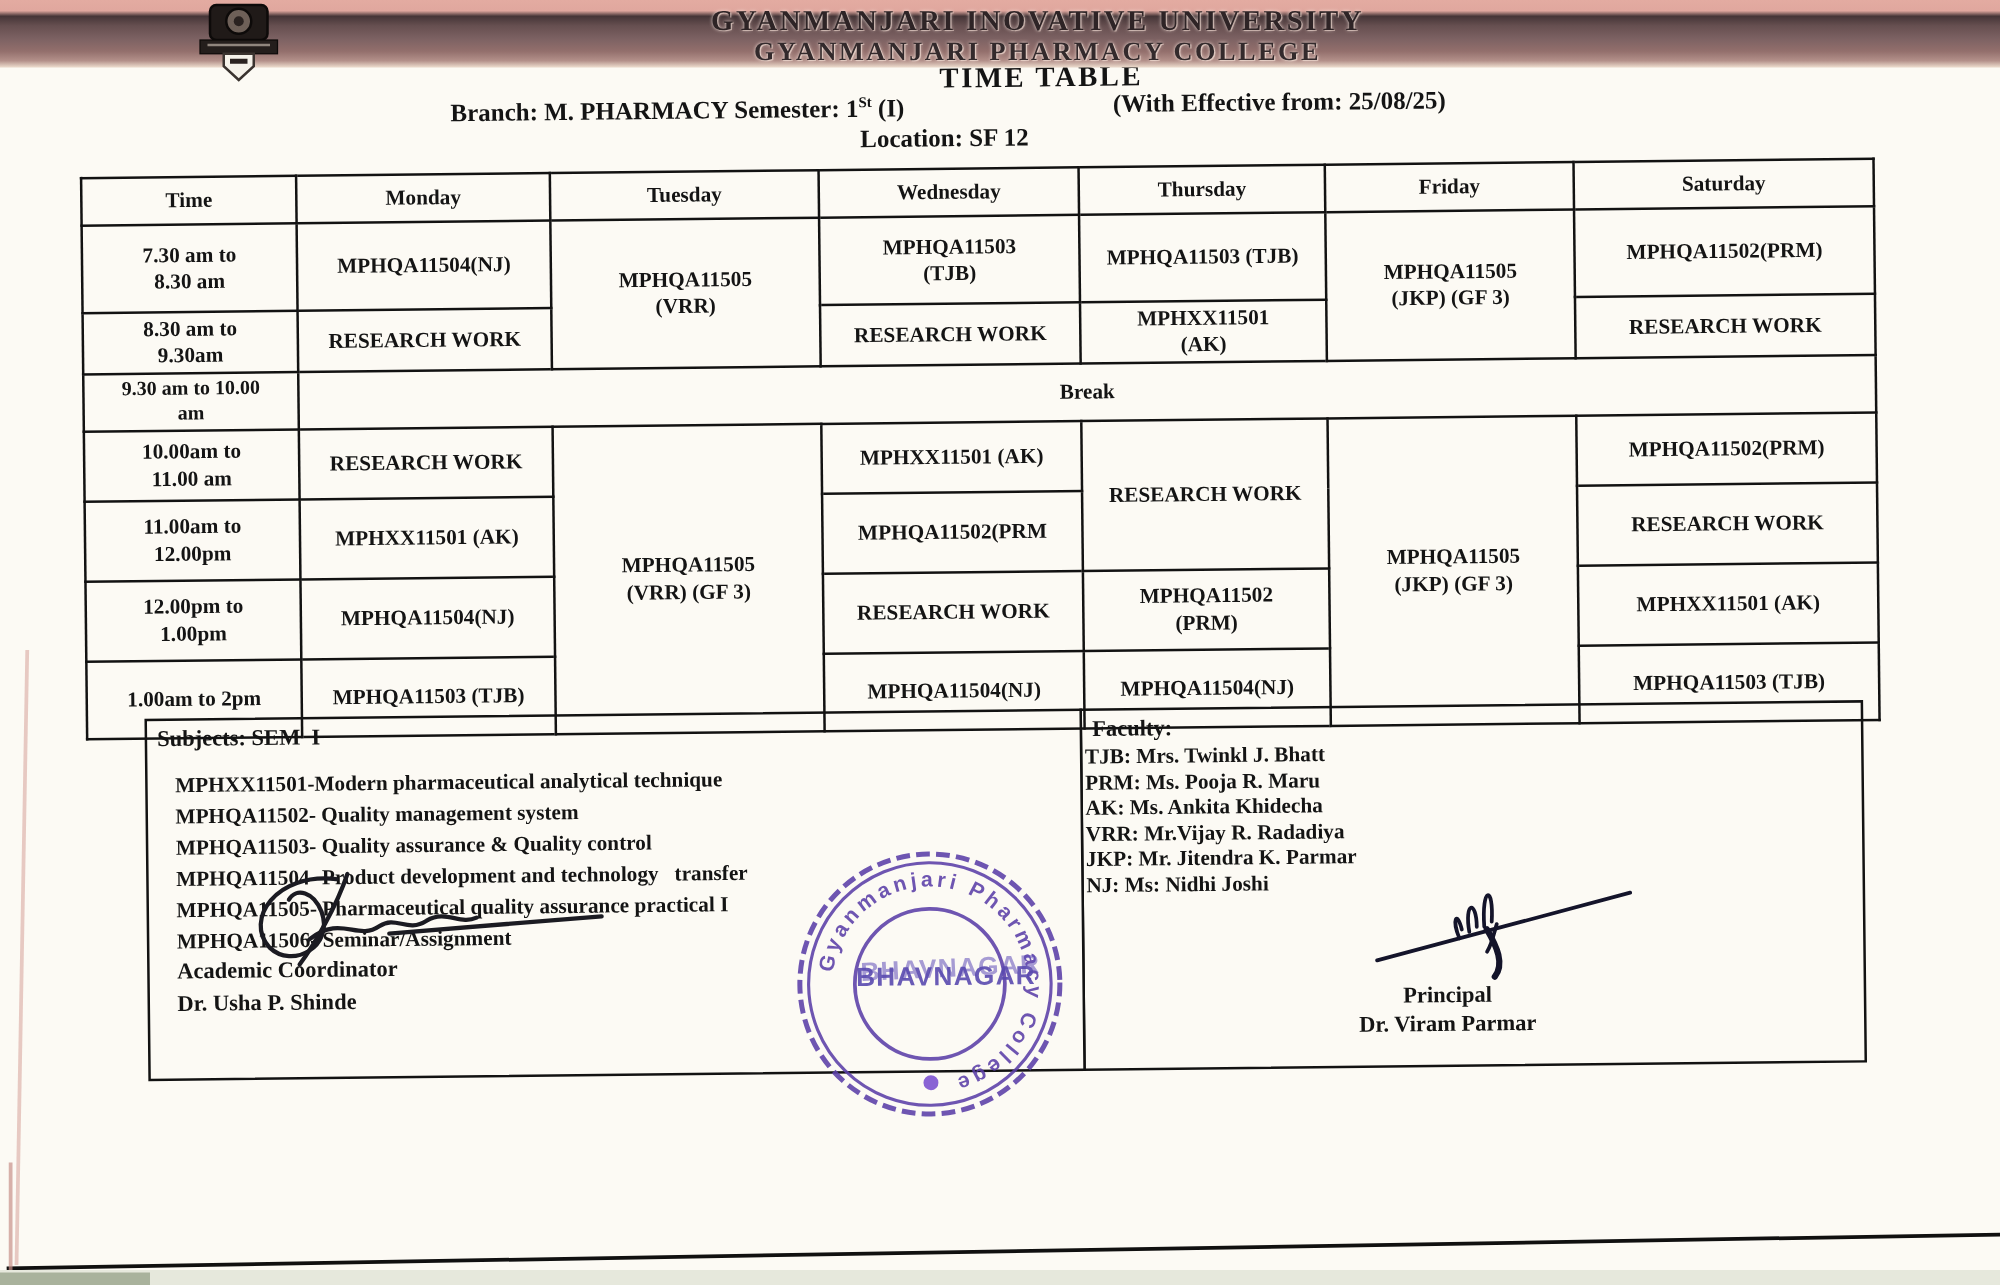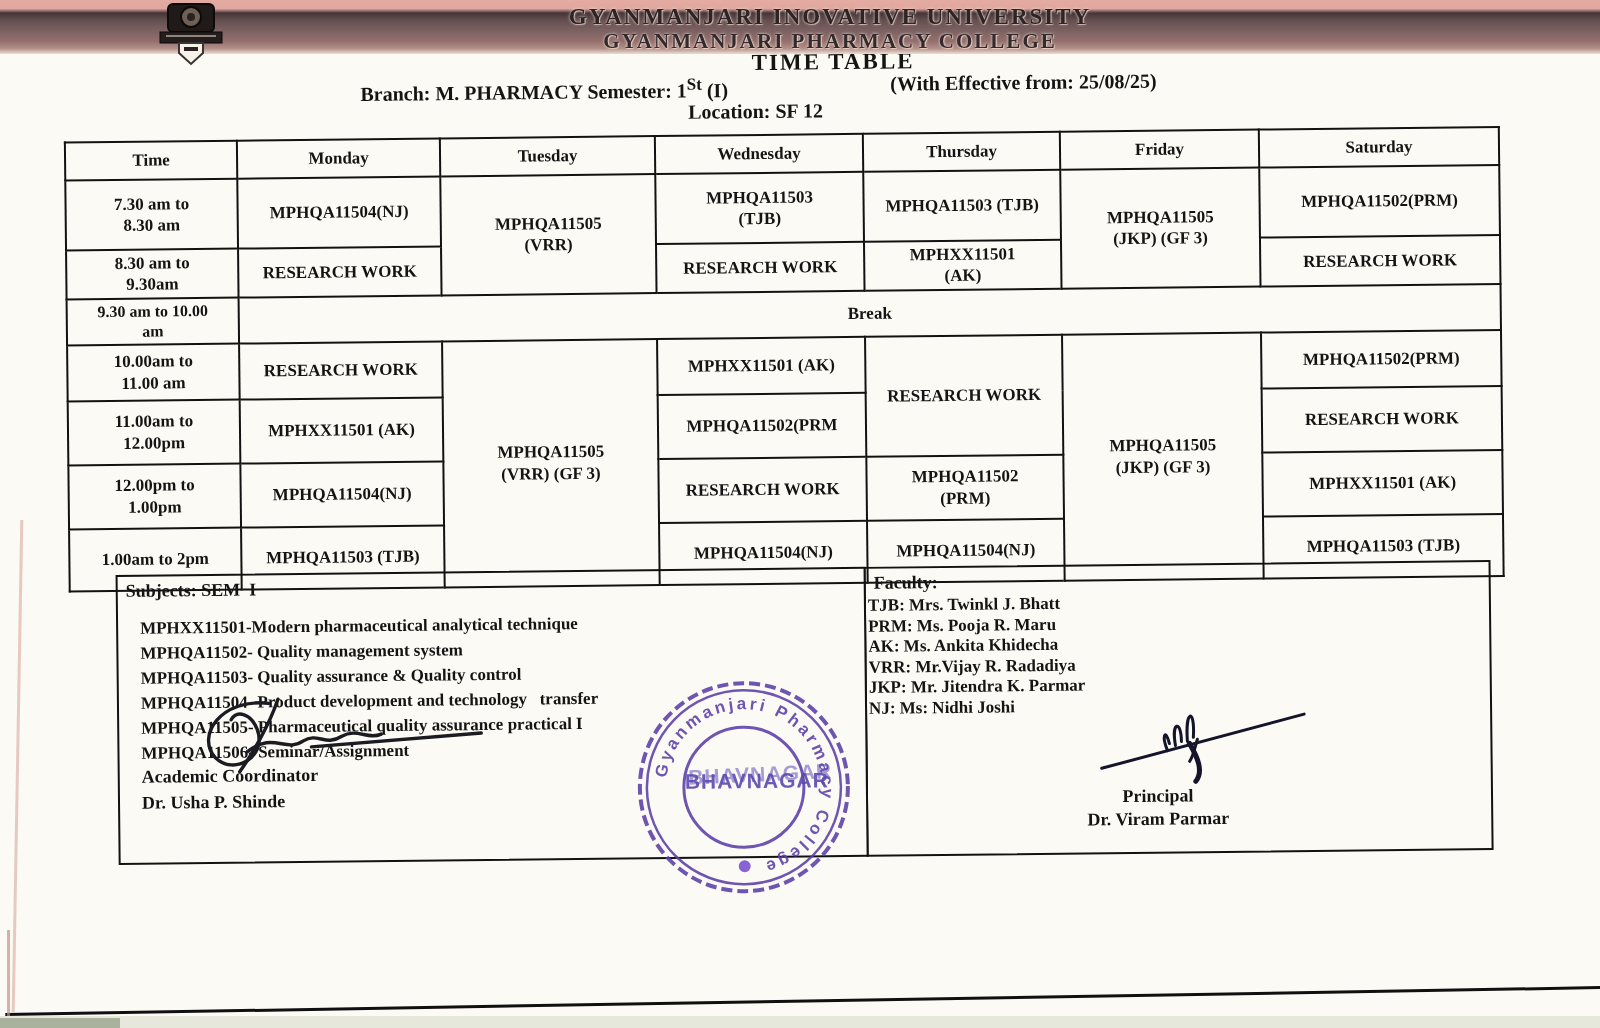--- a/index.html
+++ b/index.html
@@ -55,21 +55,21 @@
   .paper{
     position:absolute;left:0;top:0;width:1600px;height:1028px;
     transform:rotate(-0.62deg);transform-origin:760px 520px;z-index:2;
   }
   .doc-title{
     position:absolute;left:0;top:50px;width:1600px;text-align:center;
     font-size:23px;font-weight:bold;letter-spacing:2px;transform:translateX(38px);
   }
   .branch-row{position:absolute;left:0;top:74px;width:1600px;height:26px;font-size:20px;font-weight:bold;}
   .branch-info{position:absolute;left:365px;top:0;}
-  .branch-info sup{font-size:17px;}
+  .branch-info sup{font-size:12px;}
   .effective-date{position:absolute;left:895px;top:0;}
   .location-info{
     position:absolute;left:0;top:100px;width:1520px;text-align:center;
     font-size:20px;font-weight:bold;
   }
   
   table.timetable{
     position:absolute;left:68px;top:134px;width:1434px;
     border-collapse:collapse;table-layout:fixed;
   }

